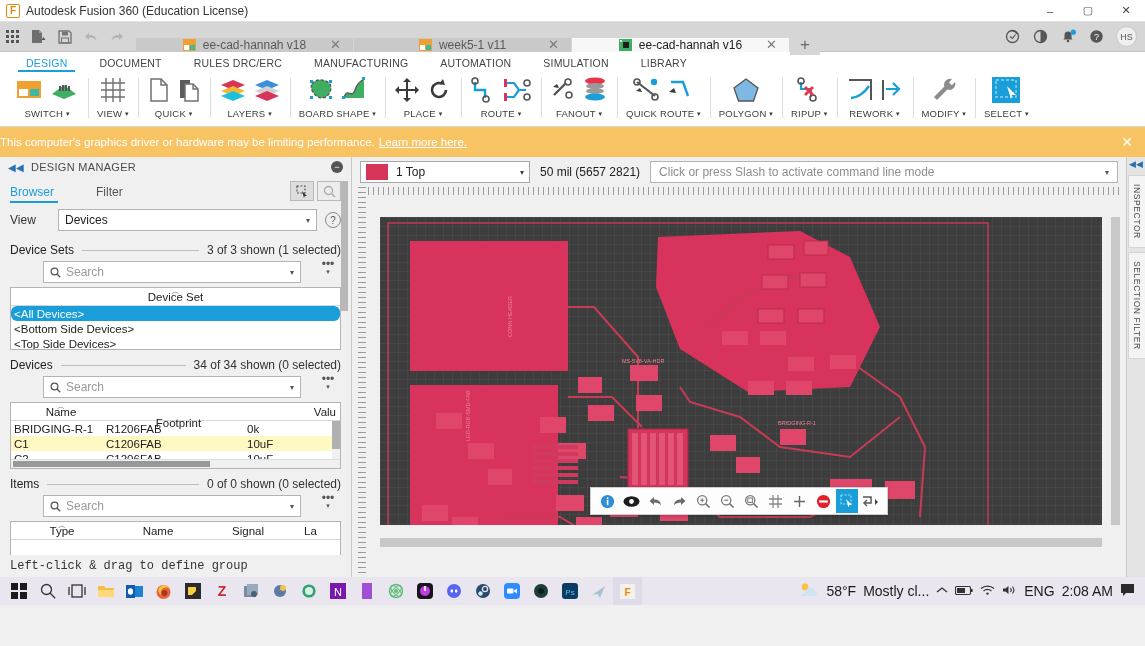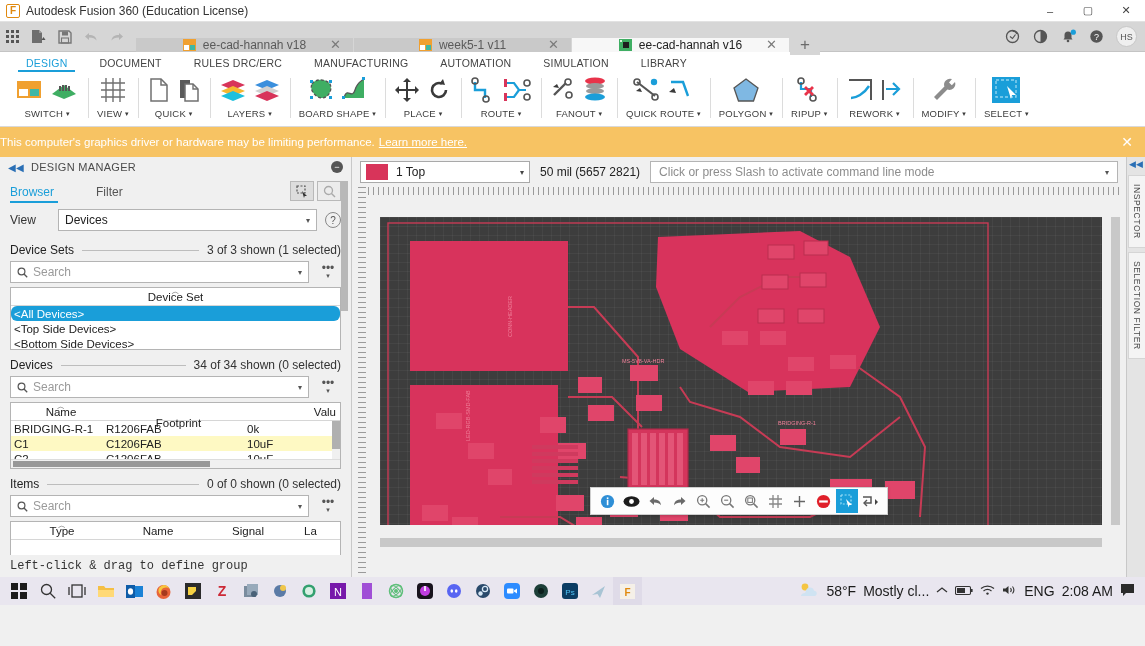--- a/index.html
+++ b/index.html
@@ -115,21 +115,21 @@
   }
   .select .arw { margin-left:auto; font-size:8px; color:#555; }
   .helpbtn { width:16px; height:16px; border:1px solid #888; border-radius:50%; color:#555;
              font-size:10px; display:flex; align-items:center; justify-content:center; }
 
   .sec-head { display:flex; align-items:center; padding:8px 10px 2px 10px; gap:8px; }
   .sec-head .sh-title { font-size:12px; color:#222; white-space:nowrap; }
   .sec-head .sh-line { flex:1; height:1px; background:#bdbdbd; }
   .sec-head .sh-count { font-size:12px; color:#333; white-space:nowrap; }
 
-  .searchrow { display:flex; align-items:center; padding:2px 10px 0 10px; gap:6px; }
+  .searchrow { display:flex; align-items:flex-start; padding:2px 10px 0 10px; gap:14px;margin-left:33px; }
   .searchbox { flex:1; height:22px; border:1px solid #b4b4b4; background:#fff;
                display:flex; align-items:center; padding:0 6px; gap:5px; }
   .searchbox .ph { font-size:12px; color:#9a9a9a; }
   .searchbox .arw { margin-left:auto; font-size:8px; color:#555; }
   .ellipsis-btn { width:26px; display:flex; flex-direction:column; align-items:center; color:#555;
                   font-size:12px; line-height:7px; }
   .ellipsis-btn .cr { font-size:7px; }
 
   .listbox { margin:4px 10px 0 10px; border:1px solid #b4b4b4; background:#fff; overflow:hidden; }
   .lb-head { display:flex; background:#fff; border-bottom:1px solid #d6d6d6; height:18px;
@@ -666,24 +666,24 @@
       <div class="lb-head">
         <div class="c" style="width:100%;">
           <span class="sortcaret">︿</span>
           <span>Device Set</span>
         </div>
       </div>
       <div class="lb-row sel">
         <span class="lb-cell">&lt;All Devices&gt;</span>
       </div>
       <div class="lb-row">
+        <span class="lb-cell">&lt;Bottom Side Devices&gt;</span>
+      </div>
+      <div class="lb-row">
         <span class="lb-cell">&lt;Top Side Devices&gt;</span>
-      </div>
-      <div class="lb-row">
-        <span class="lb-cell">&lt;Bottom Side Devices&gt;</span>
       </div>
     </div>
 
     <div class="sec-head">
       <span class="sh-title">Devices</span>
       <span class="sh-line"></span>
       <span class="sh-count">34 of 34 shown (0 selected)</span>
     </div>
     <div class="searchrow">
       <div class="searchbox">

